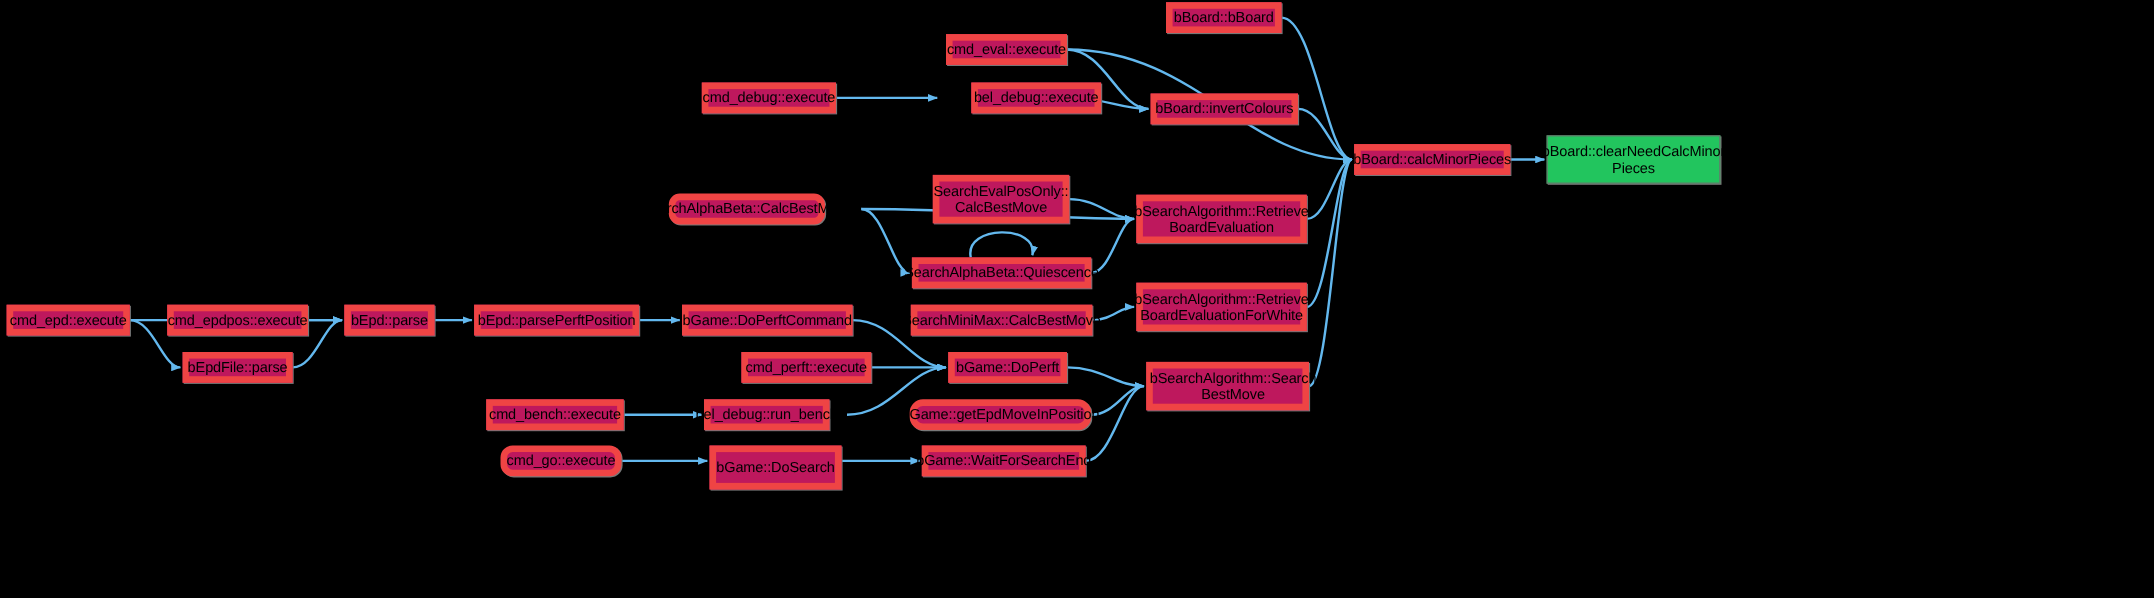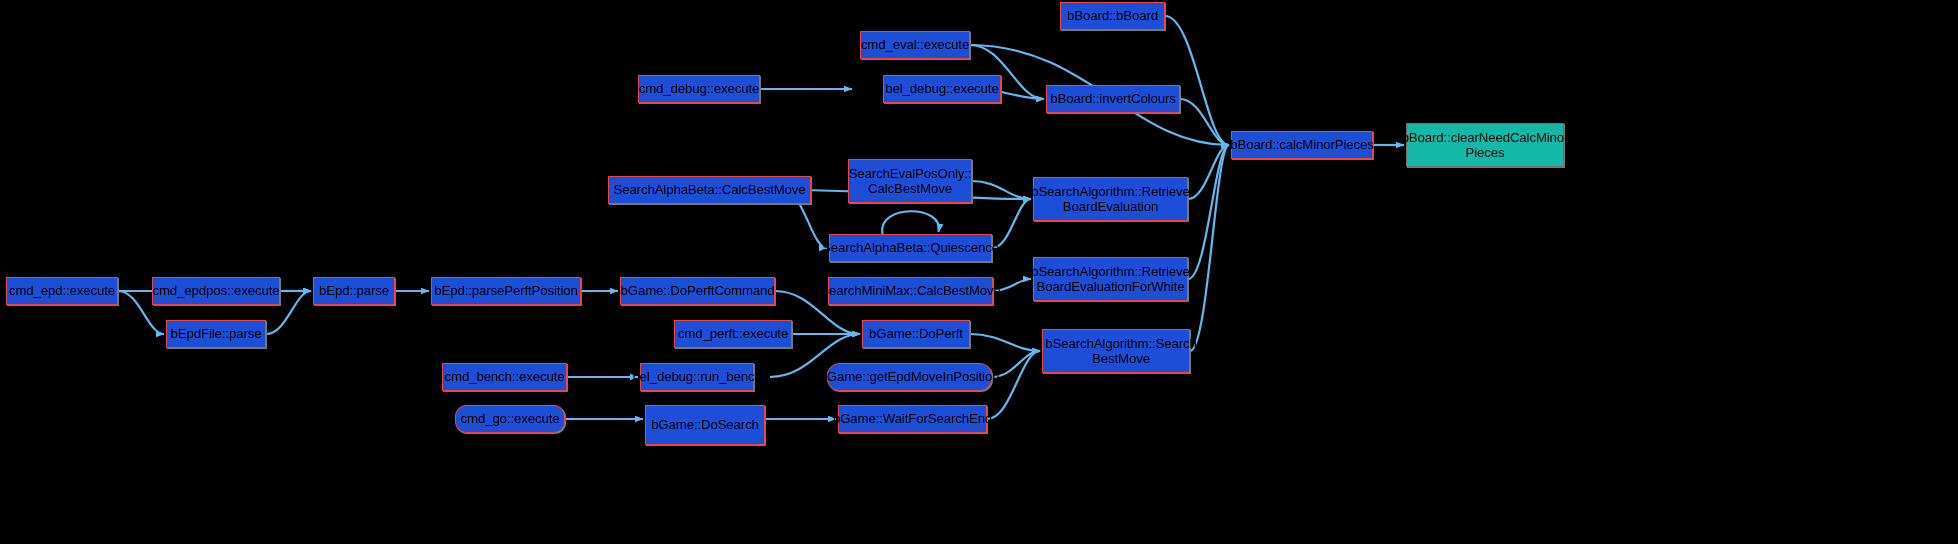--- a/index.html
+++ b/index.html
@@ -19,36 +19,36 @@
     position: absolute;
     left: 0;
     top: 0;
     width: 1958px;
     height: 544px;
     pointer-events: none;
   }
   .node {
     position: absolute;
     box-sizing: border-box;
-    background: #1d4ed8;
-    border: 1px solid #ef4444;
+    background: #be185d;
+    border: 6px solid #ef4444;
     box-shadow: 1px 1px 0 0 #787878;
     color: #000000;
     font-size: 13.2px;
     line-height: 15.5px;
     display: flex;
     align-items: center;
     justify-content: center;
     text-align: center;
     letter-spacing: -0.1px;
     white-space: pre-line;
     z-index: 3;
   }
   .node.highlight {
-    background: #14b8a6;
+    background: #22c55e;
     border: 1px solid #6e6e6e;
   }
 </style>
 </head>
 <body>
 
 <div id="graph">
   <svg id="edges" viewBox="0 0 1958 544" width="1958" height="544">
     <defs>
       <marker id="arrowhead" markerWidth="9" markerHeight="7" refX="8.4" refY="3.5" orient="auto" markerUnits="userSpaceOnUse">
@@ -99,21 +99,21 @@
       <div class="node" style="left: 674px; top: 320px; width: 118px; height: 28px;">cmd_perft::execute</div>
       <div class="node" style="left: 442px; top: 363px; width: 125px; height: 28px;">cmd_bench::execute</div>
       <div class="node" style="left: 640px; top: 363px; width: 114px; height: 28px;">bel_debug::run_bench</div>
       <div class="node" style="left: 455px; top: 405px; width: 110px; height: 28px; border-radius: 11px;">cmd_go::execute</div>
       <div class="node" style="left: 645px; top: 405px; width: 120px; height: 40px;">bGame::DoSearch</div>
       <div class="node" style="left: 838px; top: 405px; width: 149px; height: 28px;">bGame::WaitForSearchEnd</div>
       <div class="node" style="left: 827px; top: 363px; width: 165px; height: 28px; border-radius: 12px;">bGame::getEpdMoveInPosition</div>
       <div class="node" style="left: 862px; top: 320px; width: 108px; height: 28px;">bGame::DoPerft</div>
       <div class="node" style="left: 828px; top: 277px; width: 165px; height: 28px; text-align: right;">SearchMiniMax::CalcBestMove</div>
       <div class="node" style="left: 829px; top: 234px; width: 163px; height: 28px;">SearchAlphaBeta::Quiescence</div>
-      <div class="node" style="left: 608px; top: 176px; width: 203px; height: 28px;">SearchAlphaBeta::CalcBestMove</div>
+      <div class="node" style="left: 608px; top: 176px; width: 142px; height: 28px; border-radius: 10px;">SearchAlphaBeta::CalcBestMove</div>
       <div class="node" style="left: 848px; top: 159px; width: 124px; height: 44px;">SearchEvalPosOnly::
 CalcBestMove</div>
       <div class="node" style="left: 638px; top: 75px; width: 122px; height: 28px;">cmd_debug::execute</div>
       <div class="node" style="left: 854px; top: 75px; width: 118px; height: 28px; margin-left: 29px;">bel_debug::execute</div>
       <div class="node" style="left: 860px; top: 31px; width: 110px; height: 28px;">cmd_eval::execute</div>
       <div class="node" style="left: 1060px; top: 2px; width: 105px; height: 28px;">bBoard::bBoard</div>
       <div class="node" style="left: 1046px; top: 85px; width: 134px; height: 28px;">bBoard::invertColours</div>
       <div class="node" style="left: 1033px; top: 177px; width: 155px; height: 44px;">bSearchAlgorithm::Retrieve
 BoardEvaluation</div>
       <div class="node" style="left: 1033px; top: 257px; width: 155px; height: 44px;">bSearchAlgorithm::Retrieve

